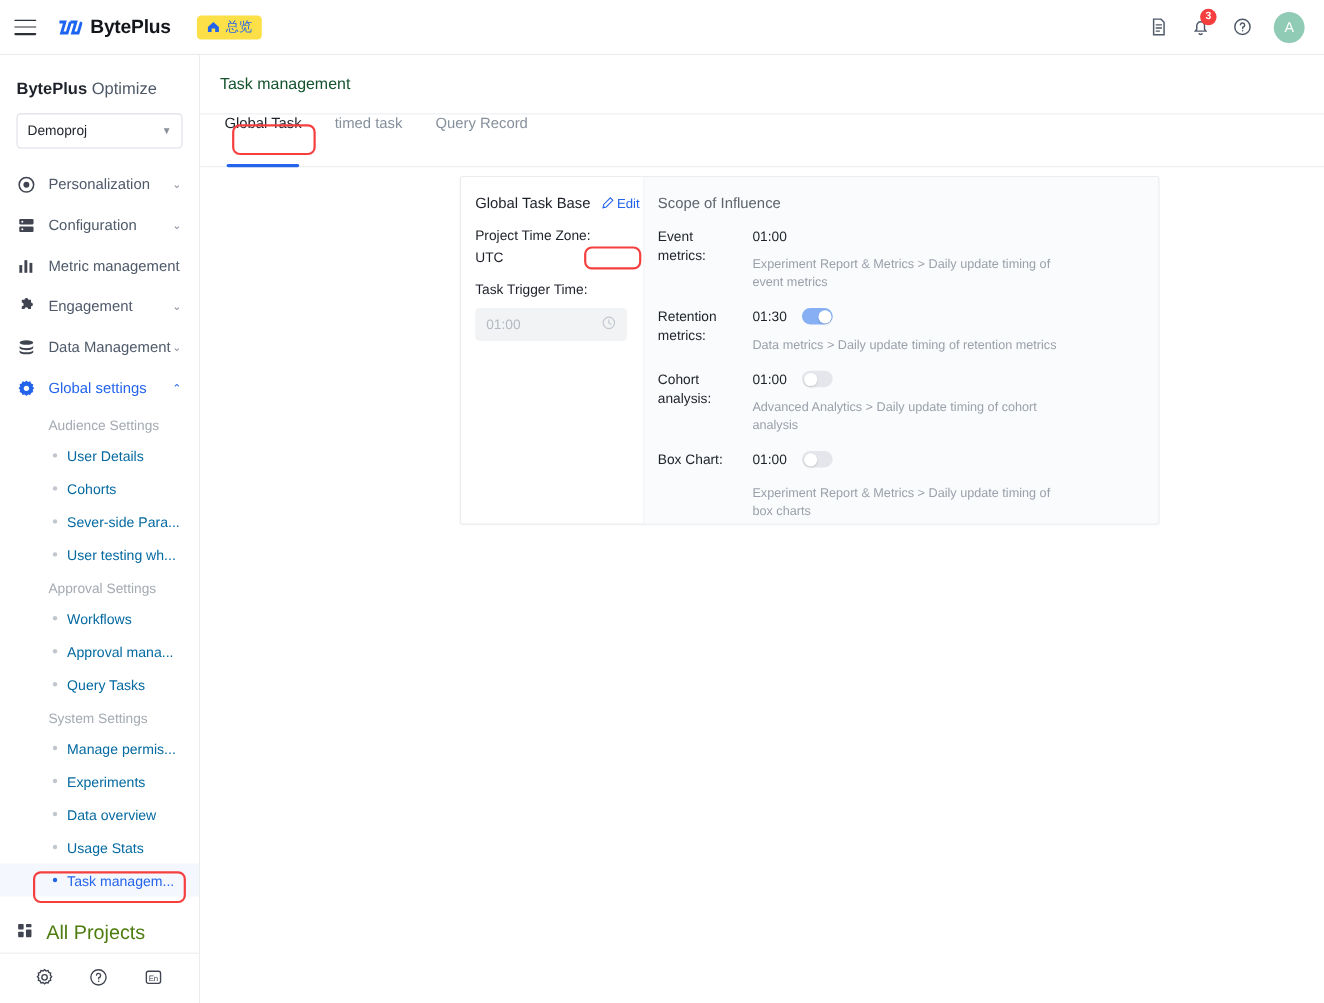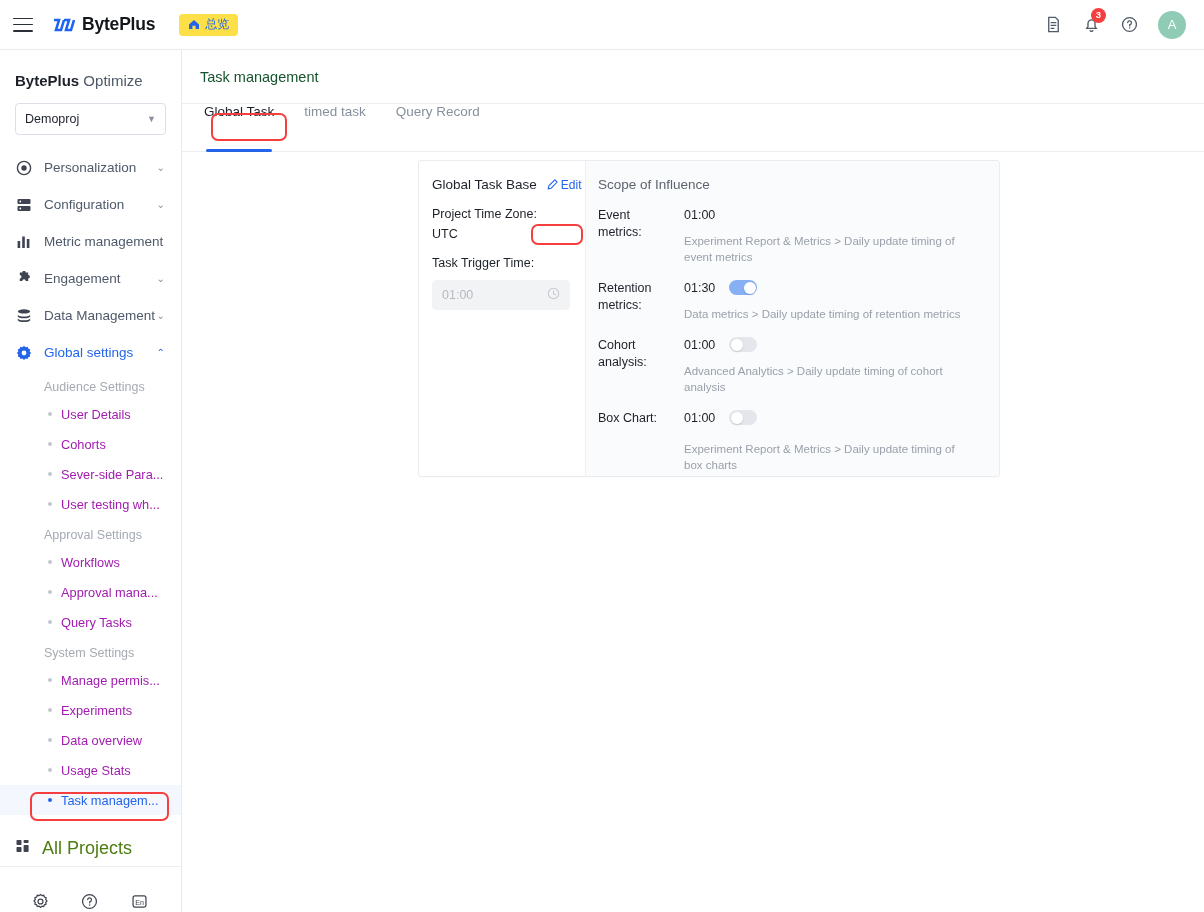--- a/index.html
+++ b/index.html
@@ -88,37 +88,37 @@
   .nav-item.active { color: #2364eb; }
   .nav-item.active .ni-ico { color: #2364eb; }
   .nav-item.active .chev { color: #2364eb; }
 
   .nav-group-label {
     font-size: 12.5px; color: #a5abb3;
     padding: 9px 0 5px 44px;
   }
   .sub-item {
     height: 30px; display: flex; align-items: center; gap: 9px;
-    padding-left: 48px; font-size: 12.8px; color: #a21caf; cursor: pointer;
+    padding-left: 48px; font-size: 12.8px; color: #0369a1; cursor: pointer;
     position: relative;
   }
   .sub-item .dot { width: 4px; height: 4px; border-radius: 50%; background: #c2c7cf; flex: none; }
   .sub-item.selected { color: #2364eb; background: #f4f7fd; }
   .sub-item.selected .dot { background: #2364eb; }
 
   .side-bottom {
     position: absolute; bottom: 0; left: 0; width: 181px;
   }
   .allproj {
     height: 36px; display: flex; align-items: center; gap: 11px;
     padding-left: 15px; font-size: 18px; color: #4d7c0f; cursor: pointer;
   }
   .side-tools {
-    height: 46px; display: flex; align-items: flex-end;
-    justify-content: space-around; padding: 0 16px;
+    height: 46px; display: flex; align-items: flex-start;
+    justify-content: space-around; padding: 12px 16px;
     border-top: 1px solid #eceef1;
   }
   .side-tools .st { width: 20px; height: 20px; color: #3f4450; cursor: pointer; }
 
   
   .main { position: absolute; top: 50px; left: 182px; width: 1022px; height: 862px; background: #fff; }
   .page-head {
     height: 54px; display: flex; align-items: center;
     padding-left: 18px; font-size: 14.5px; color: #14532d;
     border-bottom: 1px solid #eceef1;
@@ -137,21 +137,21 @@
 
   
   .anno {
     position: absolute; border: 2.5px solid #f53f3f;
     border-radius: 7px; pointer-events: none; z-index: 40;
   }
 
   
   .card {
     position: absolute; left: 236px; top: 110px;
-    width: 582px; height: 317px;
+    width: 636px; height: 317px;
     background: #fff; border: 1px solid #eaecef; border-radius: 3px;
     display: flex; overflow: hidden;
     box-shadow: 0 1px 2px rgba(0,0,0,0.02);
   }
   .card-left { width: 167px; padding: 16px 0 0 13px; flex: none; border-right: 1px solid #eef0f3; }
   .card-right { flex: 1; background: #fafbfc; padding: 16px 0 0 12px; }
 
   .card-title-row { display: flex; align-items: center; gap: 10px; }
   .card-title { font-size: 13.5px; color: #1d2129; }
   .card-title.muted { color: #5d646e; }

